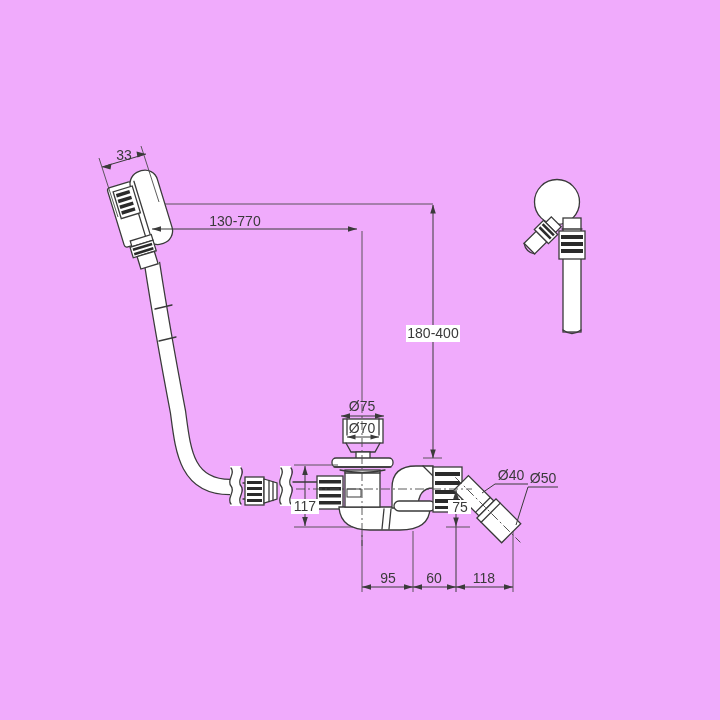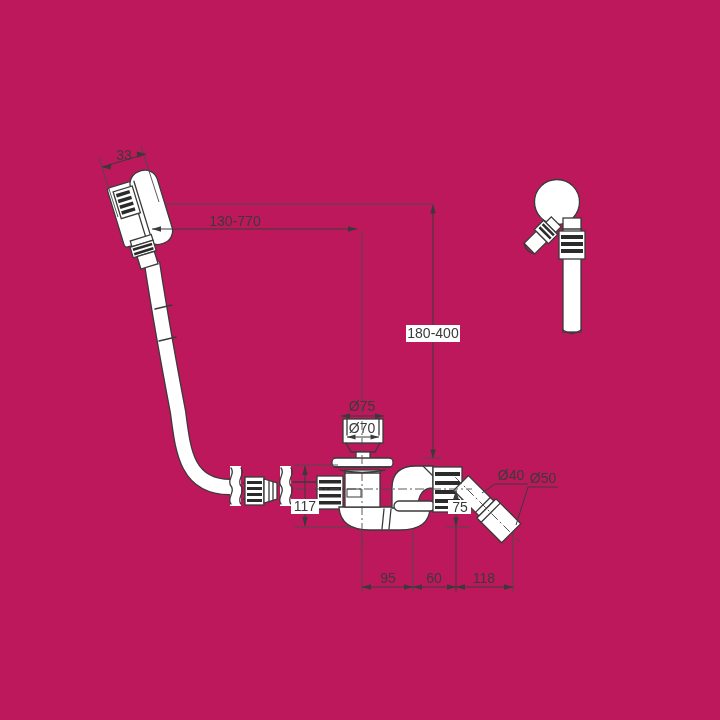--- a/index.html
+++ b/index.html
@@ -1,16 +1,16 @@
 <!DOCTYPE html>
 <html><head>
 <meta charset="utf-8">
 <style>
   html,body{margin:0;padding:0;background:#ffffff;}
-  .stage{width:720px;height:720px;background:#be185d;position:relative;font-family:"Liberation Sans",sans-serif;}
+  .stage{width:720px;height:720px;background:#f0abfc;position:relative;font-family:"Liberation Sans",sans-serif;}
   svg{display:block;}
   .ln{stroke:#3a3a3a;stroke-width:1.3;fill:none;stroke-linecap:round;}
   .lnw{stroke:#3a3a3a;stroke-width:1.3;fill:#ffffff;}
   .thin{stroke:#3a3a3a;stroke-width:1;fill:none;}
   .ext{stroke:#4a4a4a;stroke-width:0.9;fill:none;}
   .cl{stroke:#4a4a4a;stroke-width:0.9;fill:none;stroke-dasharray:9 3 2 3;}
   .arr{fill:#3a3a3a;stroke:none;}
   .rib{fill:#2b2b2b;stroke:none;}
   .dim{font-family:"Liberation Sans",sans-serif;font-size:14px;fill:#3a3a3a;}
   .bg{fill:#ffffff;stroke:none;}

